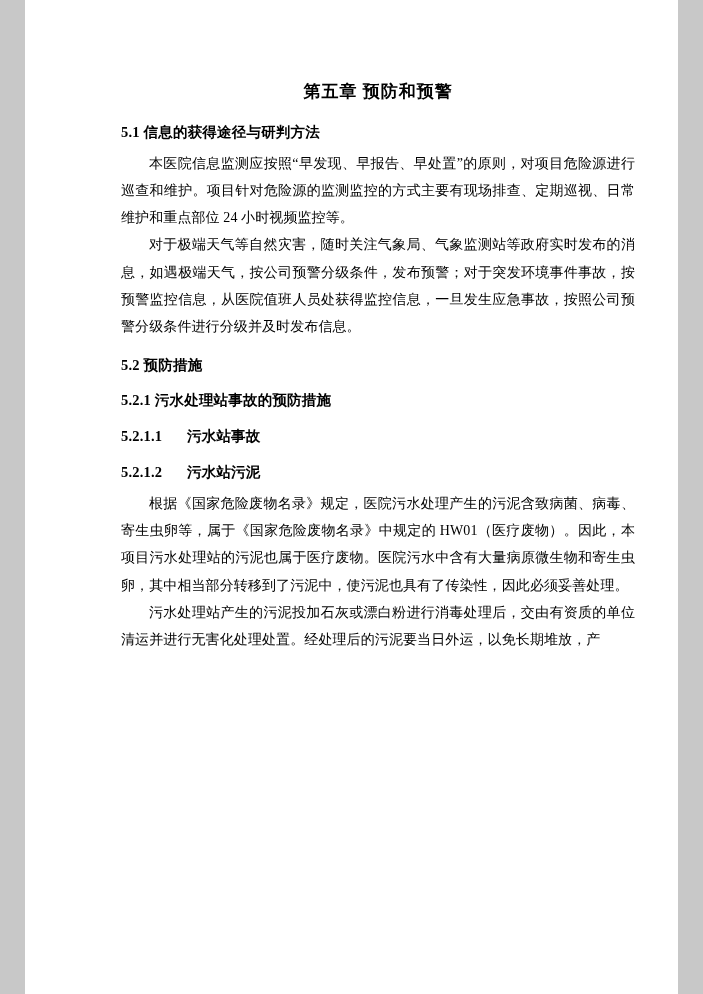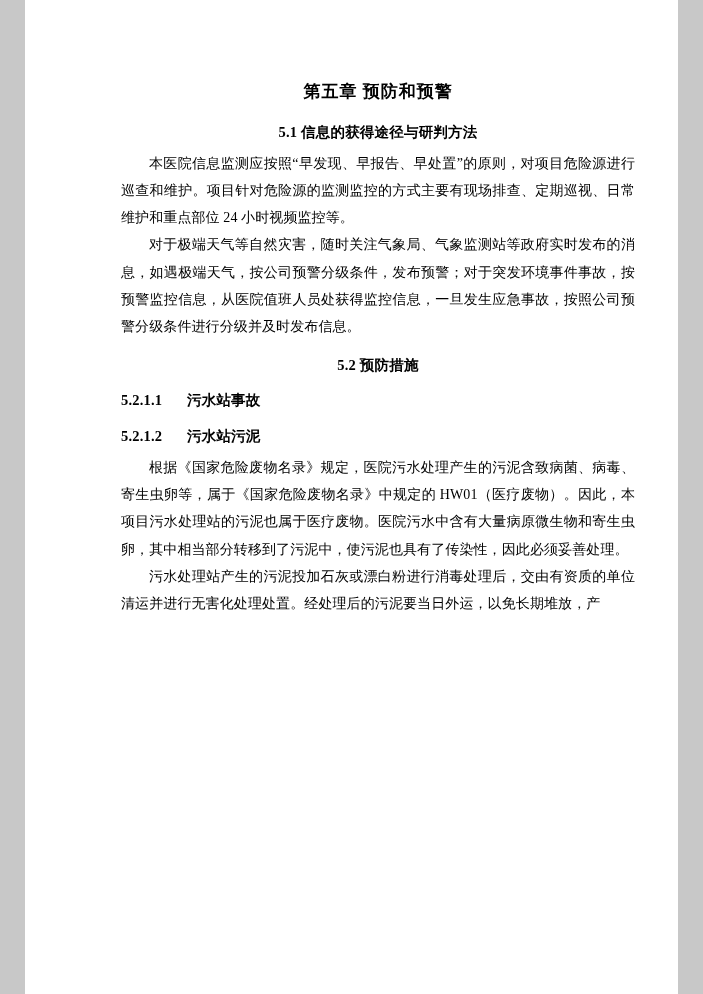--- a/index.html
+++ b/index.html
@@ -30,21 +30,20 @@
     letter-spacing: 1px;
     margin: 0 0 18px 0;
     line-height: 1.4;
   }
   .h2 {
     font-size: 14.5px;
     font-weight: bold;
     margin: 14px 0 6px 0;
     line-height: 1.5;
     letter-spacing: 0.2px;
-    text-align: center;
   }
   .h3 {
     font-size: 14.5px;
     font-weight: bold;
     margin: 14px 0 6px 0;
     line-height: 1.5;
     letter-spacing: 0.2px;
   }
   .h4 {
     font-size: 14.5px;
@@ -83,20 +82,21 @@
   <div class="content">
 
     <h1 class="chapter-title">第五章  预防和预警</h1>
 
     <h2 class="h2">5.1 信息的获得途径与研判方法</h2>
     <p class="para">本医院信息监测应按照“早发现、早报告、早处置”的原则，对项目危险源进行巡查和维护。项目针对危险源的监测监控的方式主要有现场排查、定期巡视、日常维护和重点部位 24 小时视频监控等。</p>
     <p class="para">对于极端天气等自然灾害，随时关注气象局、气象监测站等政府实时发布的消息，如遇极端天气，按公司预警分级条件，发布预警；对于突发环境事件事故，按预警监控信息，从医院值班人员处获得监控信息，一旦发生应急事故，按照公司预警分级条件进行分级并及时发布信息。</p>
 
     <h2 class="h2">5.2  预防措施</h2>
 
+    <h3 class="h3">5.2.1 污水处理站事故的预防措施</h3>
 
     <h4 class="h4">
       <span class="num">5.2.1.1</span><span>污水站事故</span>
     </h4>
 
     <h4 class="h4">
       <span class="num">5.2.1.2</span><span>污水站污泥</span>
     </h4>
     <p class="para">根据《国家危险废物名录》规定，医院污水处理产生的污泥含致病菌、病毒、寄生虫卵等，属于《国家危险废物名录》中规定的 HW01（医疗废物）。因此，本项目污水处理站的污泥也属于医疗废物。医院污水中含有大量病原微生物和寄生虫卵，其中相当部分转移到了污泥中，使污泥也具有了传染性，因此必须妥善处理。</p>
     <p class="para">污水处理站产生的污泥投加石灰或漂白粉进行消毒处理后，交由有资质的单位清运并进行无害化处理处置。经处理后的污泥要当日外运，以免长期堆放，产</p>

